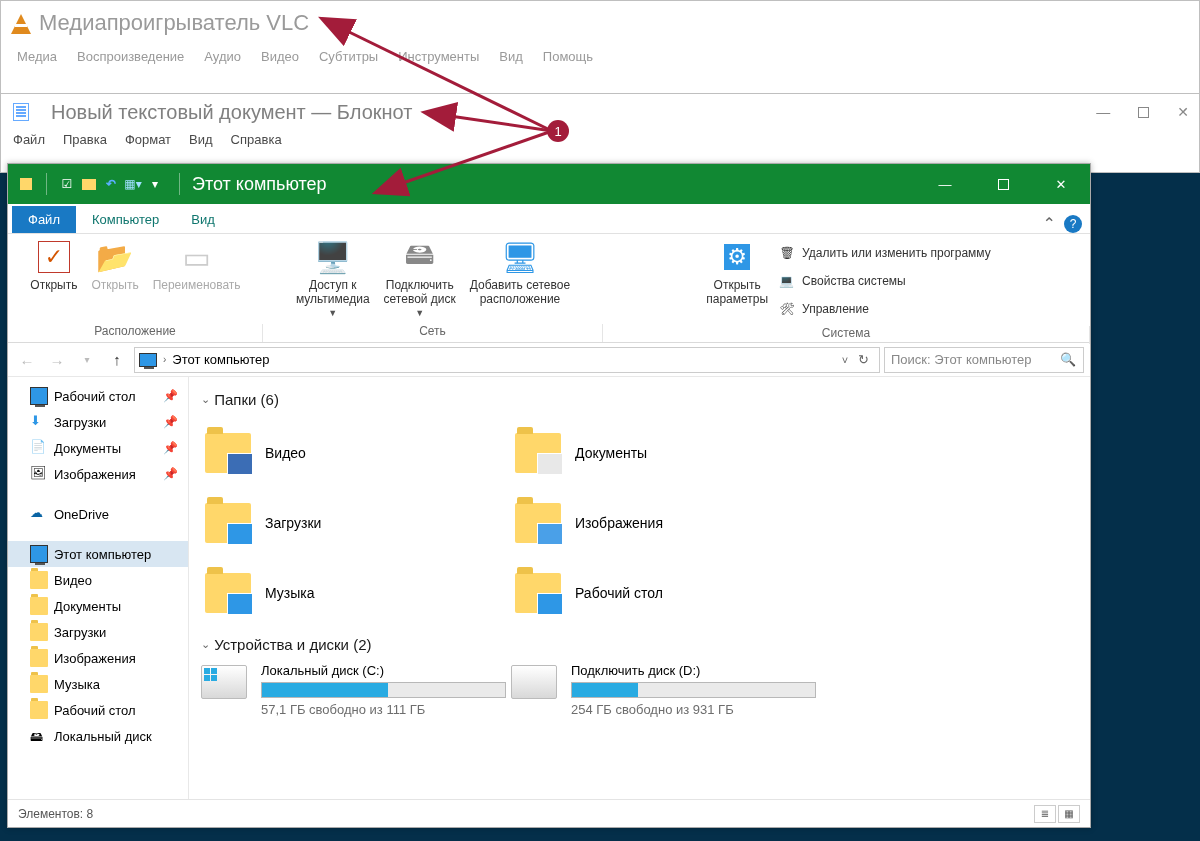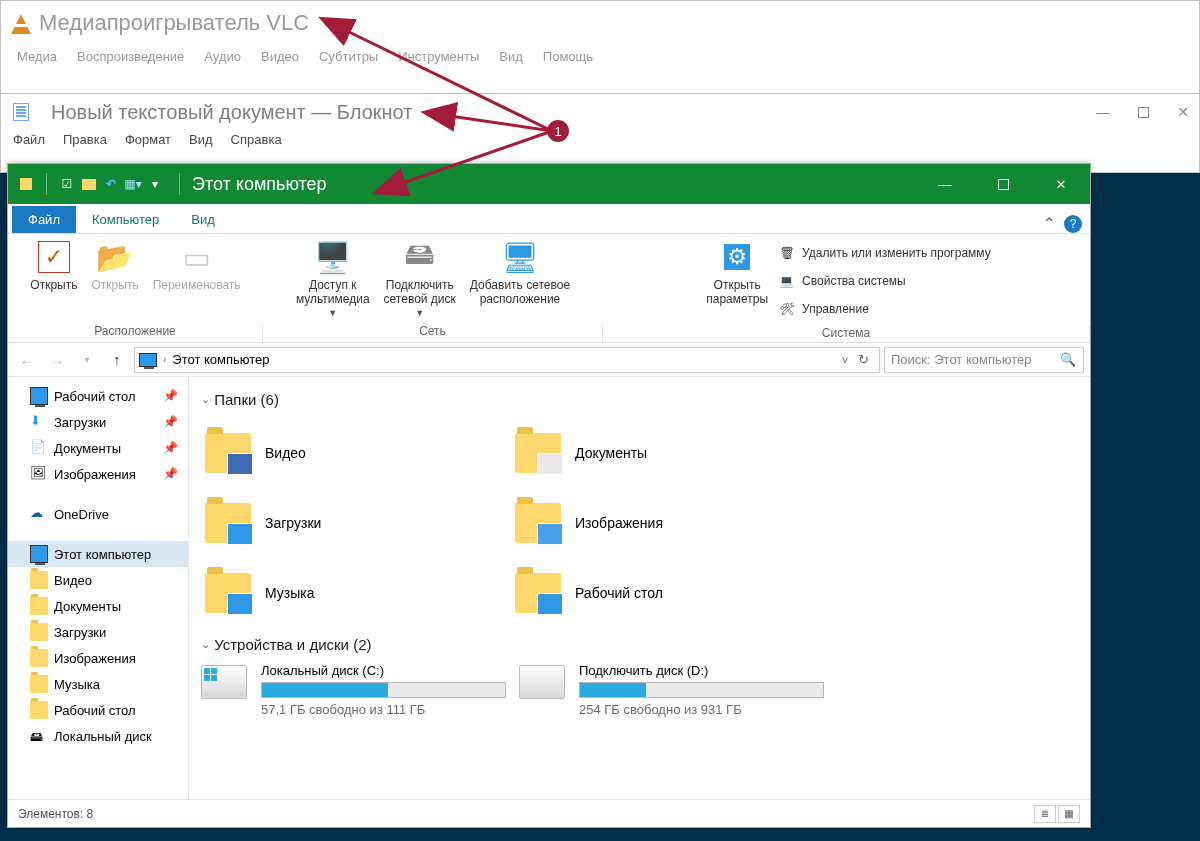--- a/index.html
+++ b/index.html
@@ -91,21 +91,21 @@
 
   .content{flex:1;overflow:auto;padding:8px 12px;}
   .section-header{display:flex;align-items:center;gap:4px;font-size:15px;color:#1a1a1a;margin:6px 0 10px;cursor:default;}
   .section-header .chev{font-size:11px;color:#666;}
   .folders-grid{display:flex;flex-wrap:wrap;}
   .folder-item{width:310px;height:70px;display:flex;align-items:center;gap:14px;padding-left:4px;font-size:14px;}
   .folder-icon{width:46px;height:40px;position:relative;flex-shrink:0;}
   .folder-back{position:absolute;inset:0;background:#ffd76a;border-radius:2px;}
   .folder-back::before{content:"";position:absolute;top:-6px;left:2px;width:16px;height:7px;background:#eec24a;border-radius:2px 2px 0 0;}
   .folder-over{position:absolute;bottom:-2px;right:-2px;width:26px;height:22px;background:var(--ov,#4aa0e8);border:1px solid #fff;}
-  .drives{display:flex;flex-wrap:wrap;gap:10px 8px;}
+  .drives{display:flex;flex-wrap:wrap;gap:10px 0;}
   .drive{width:310px;display:flex;gap:14px;}
   .drive .dicon{width:46px;height:34px;background:linear-gradient(#fff,#d8d8d8);border:1px solid #bbb;border-radius:2px;position:relative;flex-shrink:0;margin-top:2px;}
   .drive .dicon.win::before{content:"";position:absolute;left:2px;top:2px;width:12px;height:12px;background:#29abe2;box-shadow:14px 0 0 #29abe2, 0 14px 0 #29abe2, 14px 14px 0 #29abe2; transform:scale(0.5);transform-origin:top left;}
   .drive .info{flex:1;font-size:13px;}
   .drive .bar{width:245px;height:16px;border:1px solid #b8b8b8;margin:4px 0;background:#eaeaea;}
   .drive .bar .fill{height:100%;background:#29abe2;}
   .drive .free{color:#6d6d6d;}
 
   .status{height:28px;border-top:1px solid #e4e4e4;display:flex;align-items:center;padding:0 10px;font-size:12px;color:#555;justify-content:space-between;}
   .view-btns{display:flex;gap:2px;}

